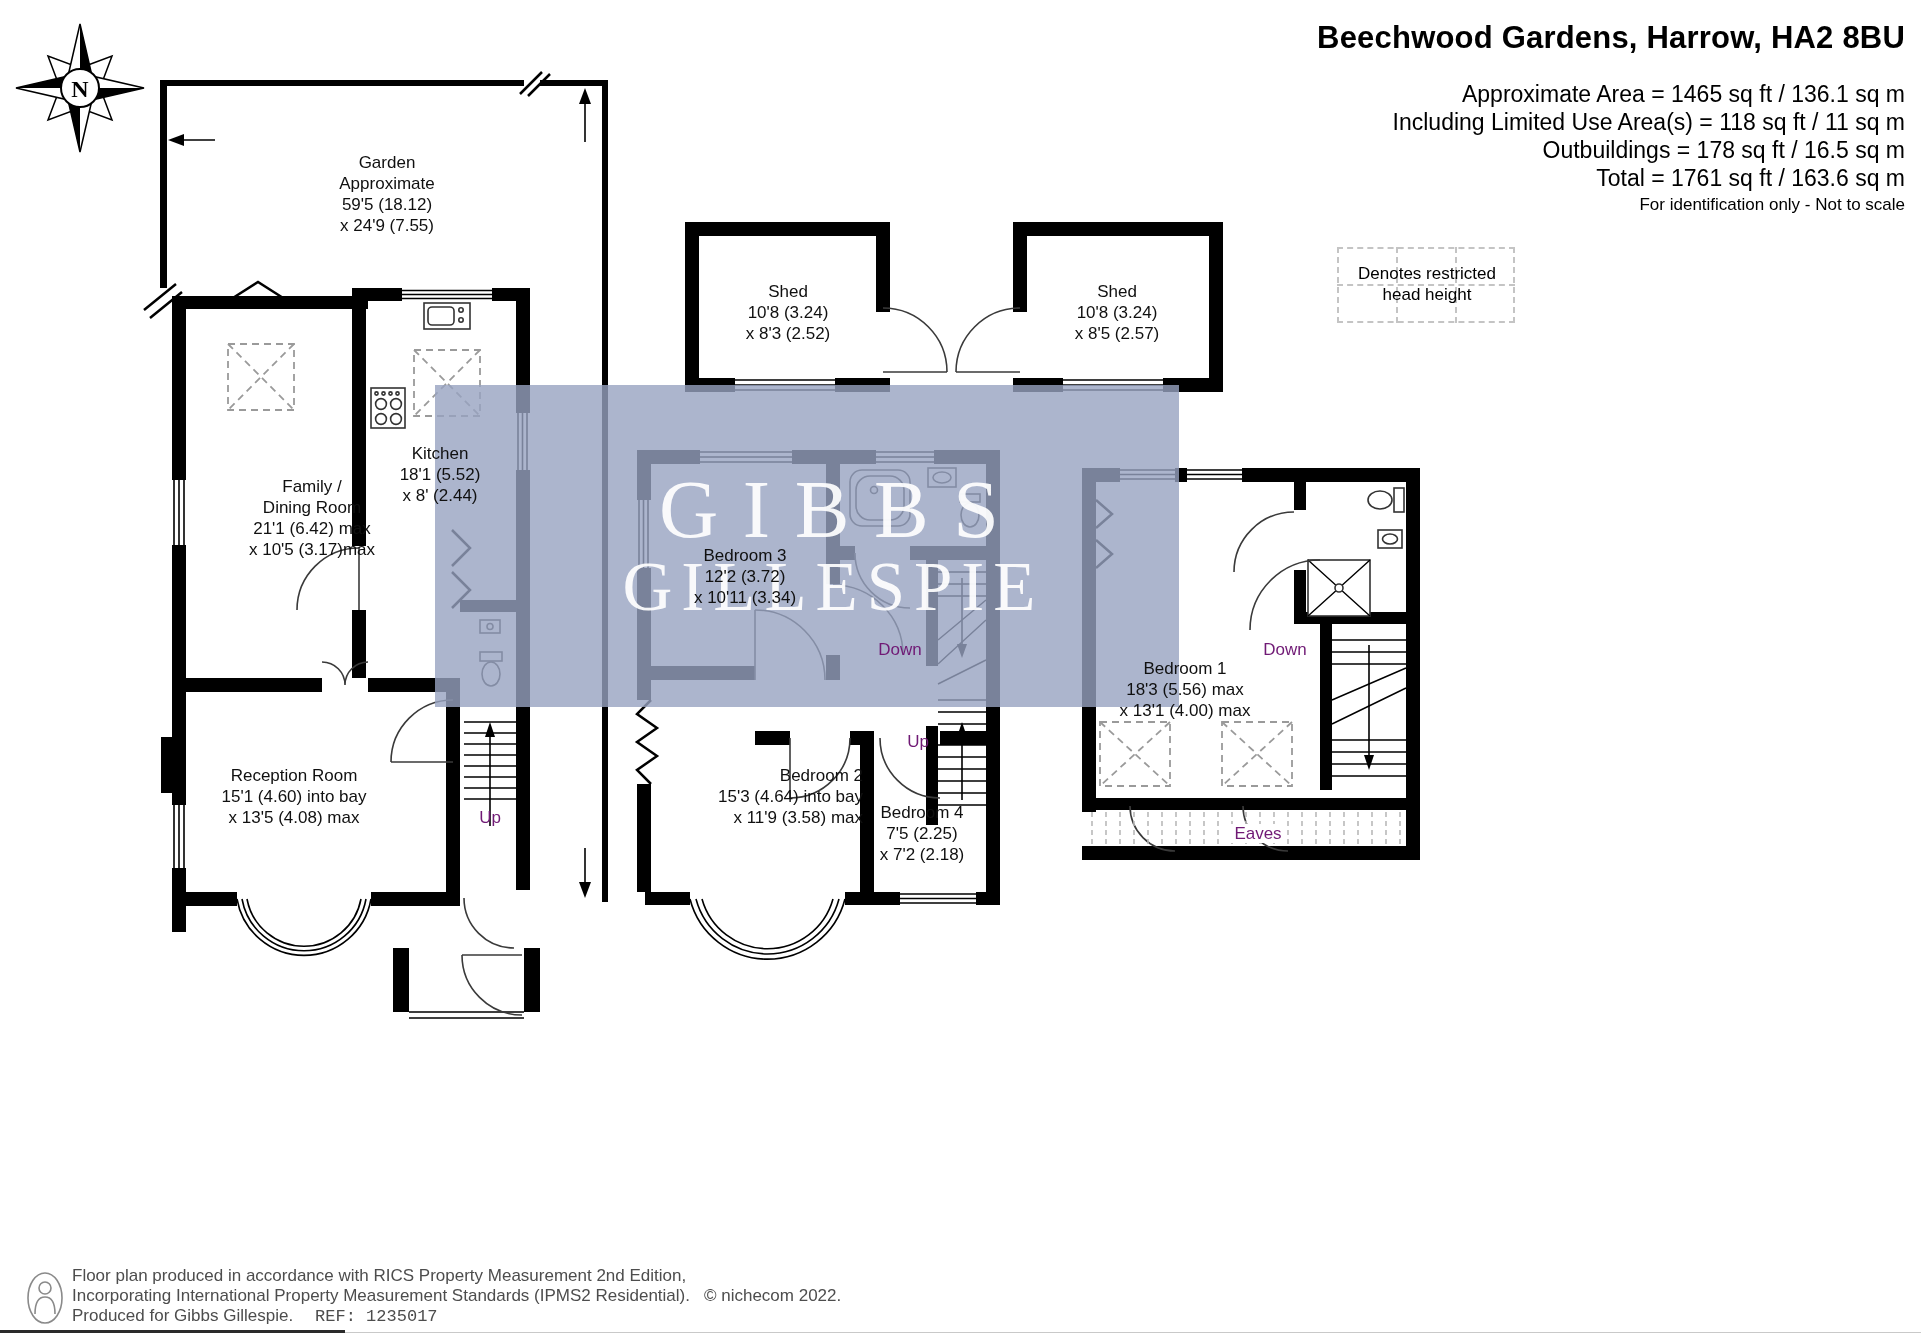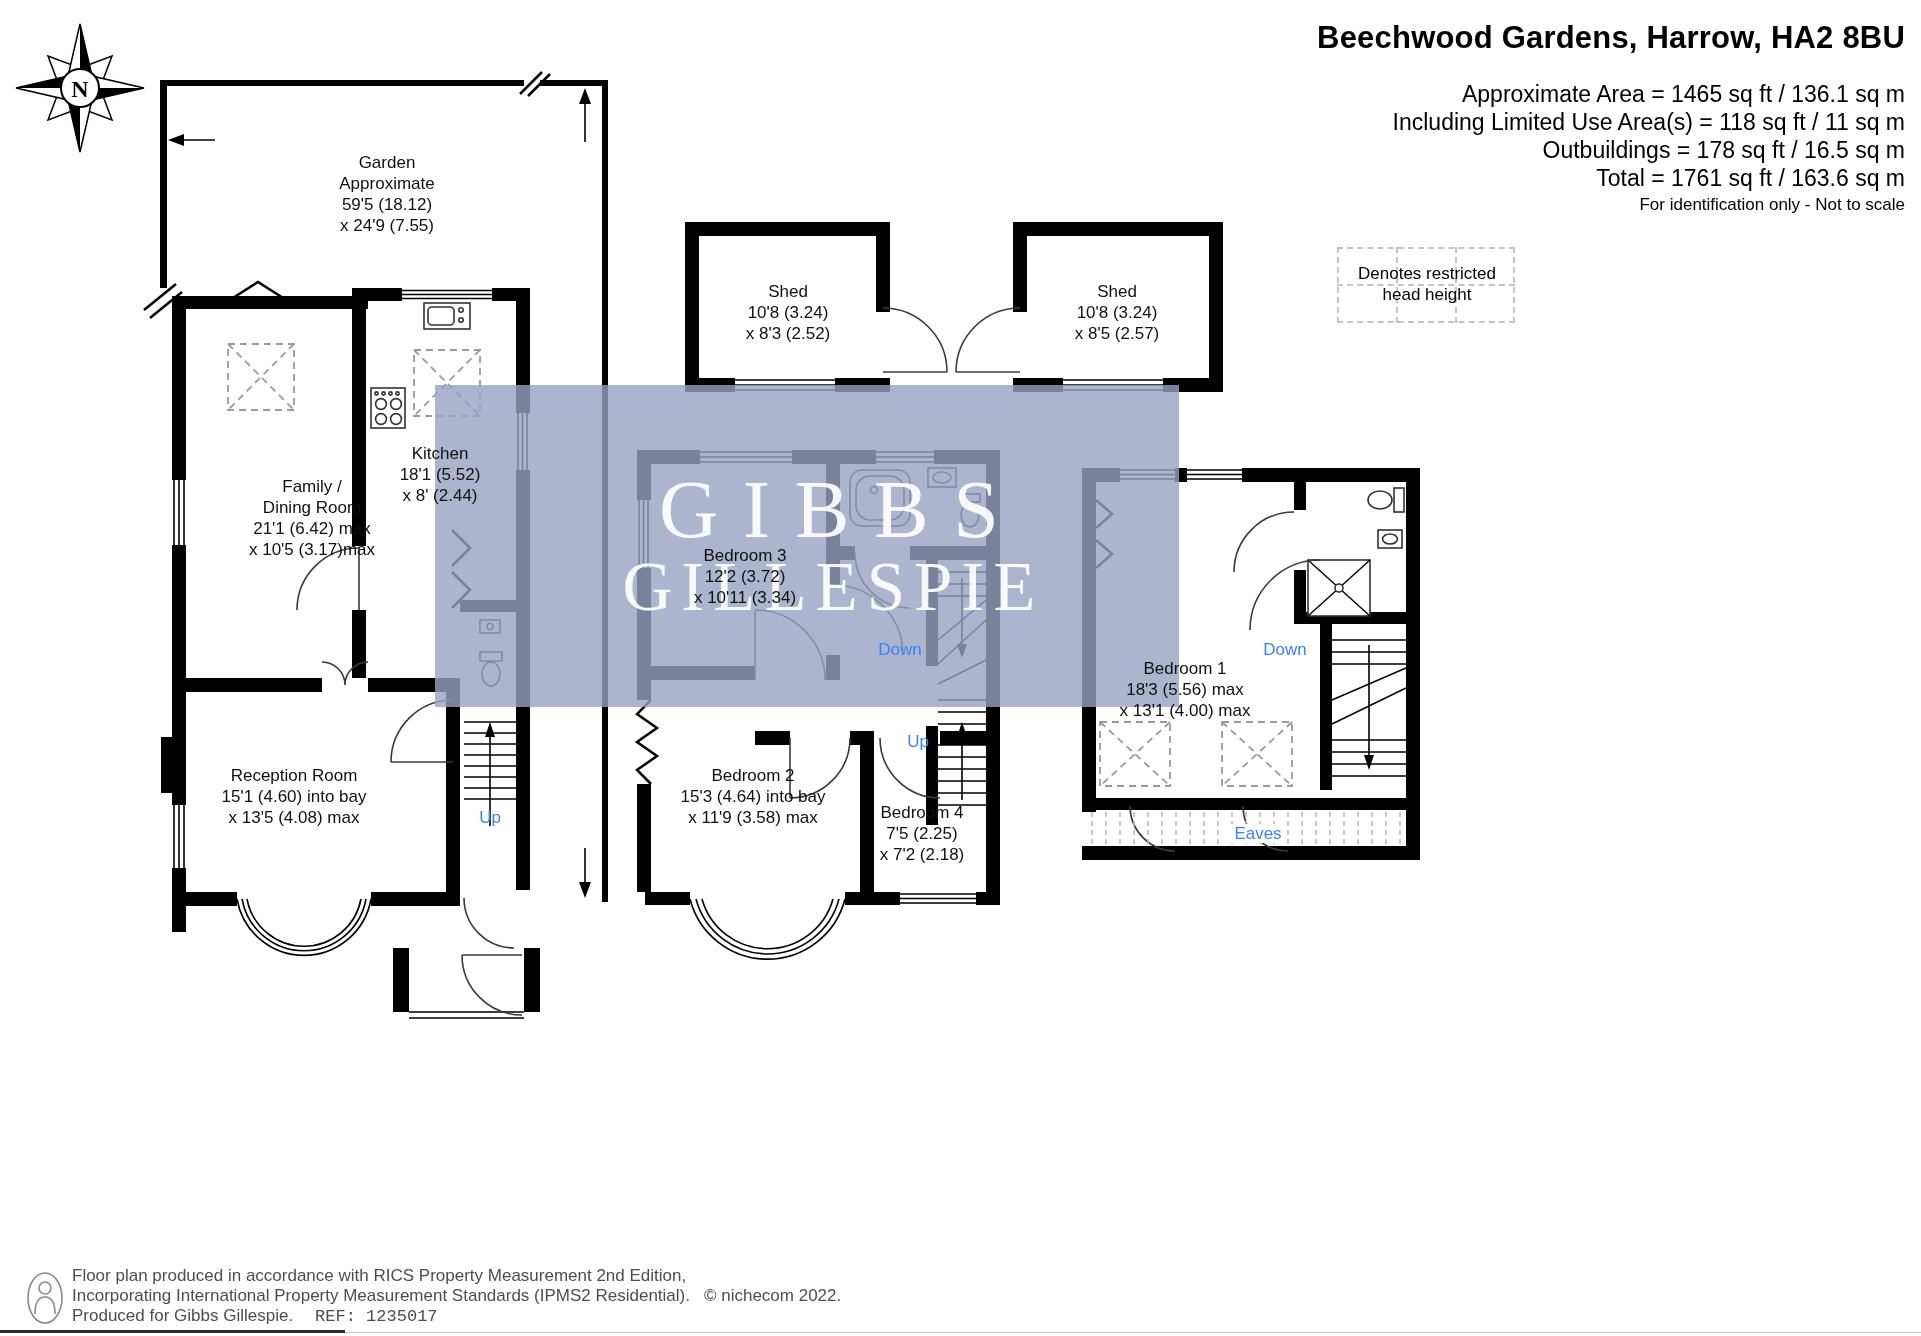--- a/index.html
+++ b/index.html
@@ -20,21 +20,21 @@
   .ah{fill:#000;stroke:none;}
 
   #watermark{position:absolute;left:435px;top:385px;width:700px;height:322px;z-index:2;
              display:flex;flex-direction:column;align-items:center;justify-content:center;
              font-family:"Liberation Serif",serif;color:rgba(255,255,255,0.92);}
   #watermark .wm1{font-size:82px;letter-spacing:.30em;line-height:1.0;margin-left:.3em;}
   #watermark .wm2{font-size:69px;letter-spacing:.13em;line-height:1.05;margin-left:.13em;}
 
   .rlabel{position:absolute;z-index:3;font-size:17px;line-height:1.24;text-align:center;
           white-space:pre-line;color:#101010;}
-  .stair-label{position:absolute;z-index:3;font-size:17px;text-align:center;color:#3b82f6;}
+  .stair-label{position:absolute;z-index:3;font-size:17px;text-align:center;color:#701a75;}
   .eaves-bg{background:#fff;padding:0 3px;}
 
   #header{position:absolute;right:16px;top:20px;width:950px;text-align:right;z-index:4;}
   #header .title{font-size:31px;font-weight:bold;letter-spacing:.2px;}
   #header .area-line{font-size:23px;line-height:28px;}
   #header .disclaimer{font-size:17px;margin-top:3px;}
 
   #legend{position:absolute;left:1337px;top:247px;width:178px;height:76px;z-index:2;}
   #legend .lb{position:absolute;border:2px dashed #c4c4c4;box-sizing:border-box;}
   #legend-text{position:absolute;left:1327px;top:263px;width:200px;z-index:3;
@@ -352,21 +352,21 @@
 x 13'5 (4.08) max</div>
 <div class="rlabel" style="left:713px;top:281px;width:150px;">Shed
 10'8 (3.24)
 x 8'3 (2.52)</div>
 <div class="rlabel" style="left:1042px;top:281px;width:150px;">Shed
 10'8 (3.24)
 x 8'5 (2.57)</div>
 <div class="rlabel" style="left:655px;top:545px;width:180px;">Bedroom 3
 12'2 (3.72)
 x 10'11 (3.34)</div>
-<div class="rlabel" style="left:643px;top:765px;width:220px;">Bedroom 2
+<div class="rlabel" style="left:643px;top:765px;width:220px;text-align:right;">Bedroom 2
 15'3 (4.64) into bay
 x 11'9 (3.58) max</div>
 <div class="rlabel" style="left:837px;top:802px;width:170px;">Bedroom 4
 7'5 (2.25)
 x 7'2 (2.18)</div>
 <div class="rlabel" style="left:1085px;top:617px;width:200px;margin-top:41px;">Bedroom 1
 18'3 (5.56) max
 x 13'1 (4.00) max</div>
 <div class="stair-label" style="left:455px;top:808px;width:70px;">Up</div>
 <div class="stair-label" style="left:870px;top:640px;width:60px;">Down</div>

